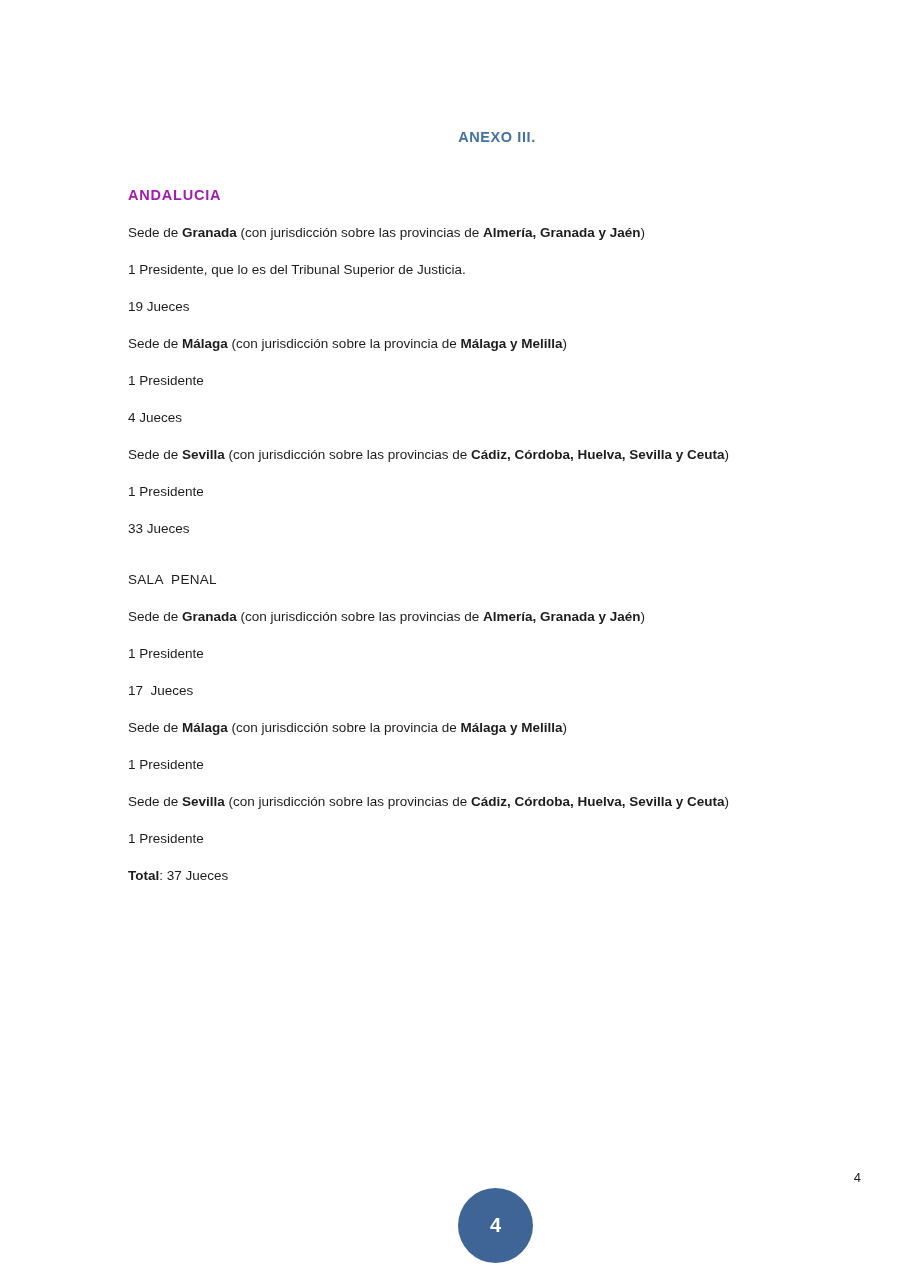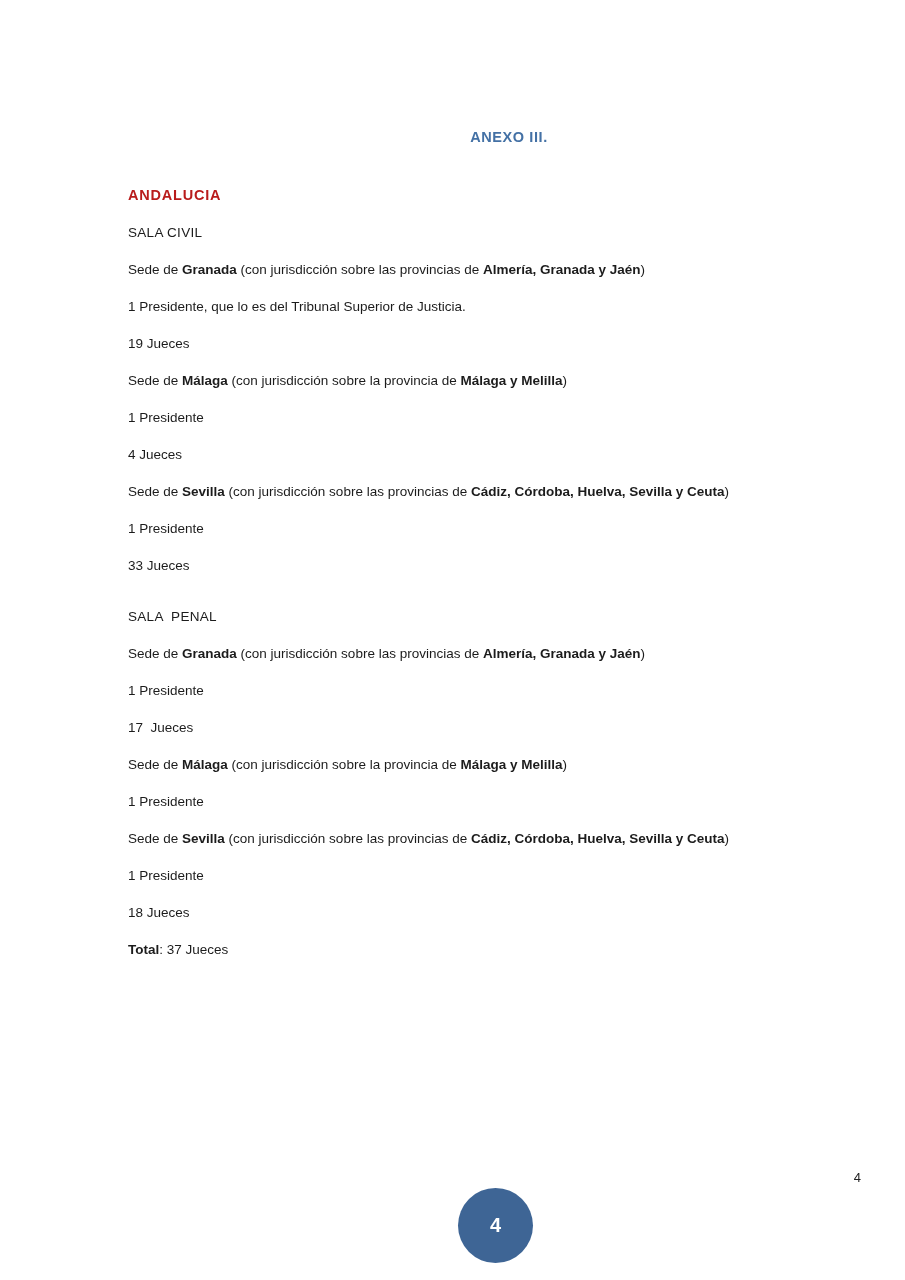--- a/index.html
+++ b/index.html
@@ -12,36 +12,36 @@
     width: 905px;
     height: 1280px;
     background: #ffffff;
     overflow: hidden;
     font-family: "Liberation Sans", "DejaVu Sans", sans-serif;
     color: #1c1c1c;
   }
   .title-block {
     position: absolute;
     top: 128px;
-    left: 140px;
+    left: 128px;
     width: 738px;
     text-align: center;
     font-weight: bold;
     font-size: 14.5px;
     line-height: 18.5px;
     letter-spacing: 0.6px;
   }
   .region-heading {
     position: absolute;
     top: 187px;
     left: 128px;
     font-weight: bold;
     font-size: 14.5px;
     letter-spacing: 0.8px;
-    color: #b91c1c;
+    color: #a21caf;
   }
   .content {
     position: absolute;
     top: 226px;
     left: 128px;
     width: 700px;
     font-size: 13.5px;
   }
   .content p {
     margin: 0 0 23px 0;
@@ -83,41 +83,39 @@
 <div class="page" style="color: rgb(28, 28, 28);">
 
   <div class="title-block" style="color: rgb(68, 113, 165);">
     <div>ANEXO III.</div>
   </div>
 
   <div class="region-heading">ANDALUCIA</div>
 
   <div class="content" id="content">
       <div class="section">
-        <p class="section-heading">SALA CIVIL</p>
         <p><span class="run-regular">Sede de </span><span class="run-bold">Granada</span><span class="run-regular"> (con jurisdicción sobre las provincias de </span><span class="run-bold">Almería, Granada y Jaén</span><span class="run-regular">)</span></p>
         <p><span class="run-regular">1 Presidente, que lo es del Tribunal Superior de Justicia.</span></p>
         <p><span class="run-regular">19 Jueces</span></p>
         <p><span class="run-regular">Sede de </span><span class="run-bold">Málaga</span><span class="run-regular"> (con jurisdicción sobre la provincia de </span><span class="run-bold">Málaga y Melilla</span><span class="run-regular">)</span></p>
         <p><span class="run-regular">1 Presidente</span></p>
         <p><span class="run-regular">4 Jueces</span></p>
         <p><span class="run-regular">Sede de </span><span class="run-bold">Sevilla</span><span class="run-regular"> (con jurisdicción sobre las provincias de </span><span class="run-bold">Cádiz, Córdoba, Huelva, Sevilla y Ceuta</span><span class="run-regular">)</span></p>
         <p><span class="run-regular">1 Presidente</span></p>
         <p><span class="run-regular">33 Jueces</span></p>
       </div>
       <div class="section">
         <p class="section-heading">SALA  PENAL</p>
         <p><span class="run-regular">Sede de </span><span class="run-bold">Granada</span><span class="run-regular"> (con jurisdicción sobre las provincias de </span><span class="run-bold">Almería, Granada y Jaén</span><span class="run-regular">)</span></p>
         <p><span class="run-regular">1 Presidente</span></p>
         <p><span class="run-regular">17  Jueces</span></p>
         <p><span class="run-regular">Sede de </span><span class="run-bold">Málaga</span><span class="run-regular"> (con jurisdicción sobre la provincia de </span><span class="run-bold">Málaga y Melilla</span><span class="run-regular">)</span></p>
         <p><span class="run-regular">1 Presidente</span></p>
         <p><span class="run-regular">Sede de </span><span class="run-bold">Sevilla</span><span class="run-regular"> (con jurisdicción sobre las provincias de </span><span class="run-bold">Cádiz, Córdoba, Huelva, Sevilla y Ceuta</span><span class="run-regular">)</span></p>
         <p><span class="run-regular">1 Presidente</span></p>
-        <p><span class="run-regular">18 Jueces</span></p>
         <p><span class="run-bold">Total</span><span class="run-regular">: 37 Jueces</span></p>
       </div>
     </div>
 
   <div class="page-number">4</div>
 
   <div class="page-badge" style="background: rgb(62, 101, 149);">
     <span>4</span>
   </div>
 

